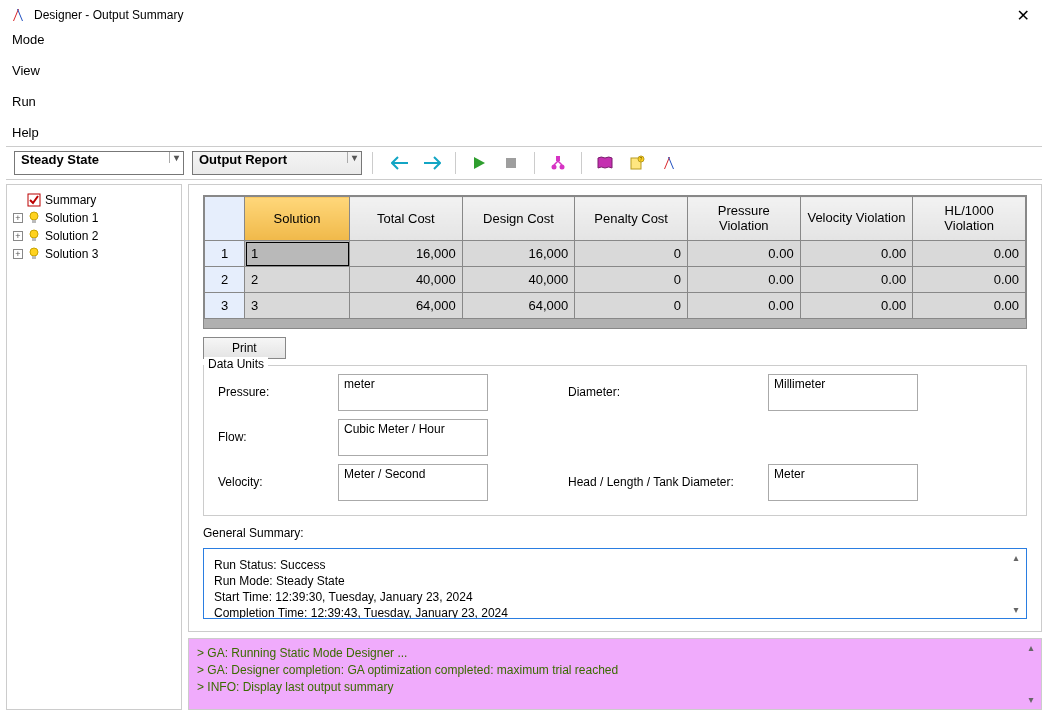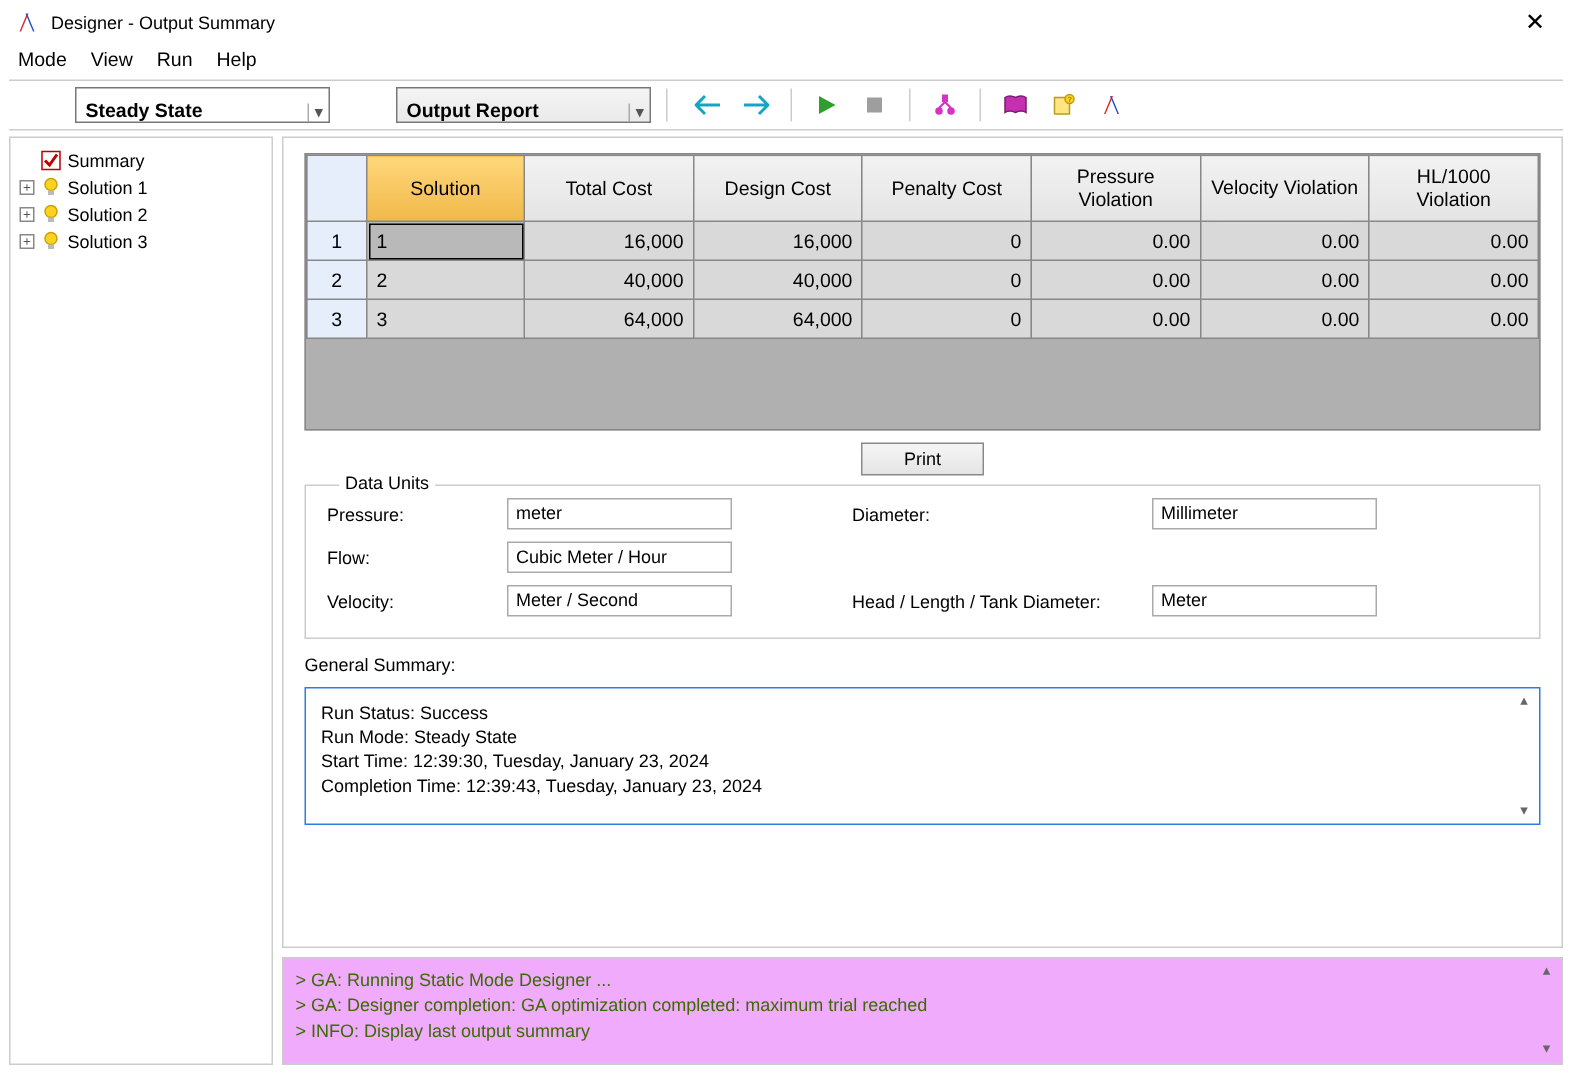--- a/index.html
+++ b/index.html
@@ -3,25 +3,25 @@
 <meta charset="utf-8">
 <style>
 * { box-sizing: border-box; margin: 0; padding: 0; }
 body { font-family: "Segoe UI", Tahoma, sans-serif; font-size: 12px; background: #fff; color: #000; width: 1048px; height: 716px; overflow: hidden; display: flex; flex-direction: column; }
 
 .titlebar { display: flex; align-items: center; padding: 6px 10px; height: 30px; }
 .titlebar .app-icon { width: 16px; height: 16px; margin-right: 8px; }
 .titlebar .title { flex: 1; font-size: 12px; }
 .titlebar .close { font-size: 16px; padding: 0 8px; cursor: default; }
 
-.menubar { display: flex; padding: 2px 12px 6px 12px; gap: 16px; font-size: 13px; }
+.menubar { display: flex; padding: 2px 12px 6px 12px; gap: 16px; font-size: 13px; flex-direction: column; }
 .menubar span { cursor: default; }
 
 .toolbar-row { display: flex; align-items: center; padding: 4px 8px; gap: 8px; border: 1px solid #ccc; border-left:none; border-right:none; margin: 0 6px 4px 6px; }
-.combo { display: flex; align-items: flex-end; justify-content: space-between; border: 1px solid #777; background: #fff; height: 24px; padding: 0 4px 0 6px; font-size: 13px; font-weight: bold; margin-left: 36px; }
+.combo { display: flex; align-items: flex-start; justify-content: space-between; border: 1px solid #777; background: #fff; height: 24px; padding: 0 4px 0 6px; font-size: 13px; font-weight: bold; }
 .combo .arrow { border-left: 1px solid #aaa; padding-left: 4px; font-size: 10px; color:#555; }
 .combo1 { width: 170px; }
 .combo2 { width: 170px; background: linear-gradient(#f4f4f4,#eaeaea); }
 
 .tb-icons { display: flex; align-items: center; gap: 10px; margin-left: 6px; }
 .tb-sep { width: 1px; height: 22px; background: #ccc; margin: 0 2px; }
 .tb-btn { width: 22px; height: 22px; display:flex; align-items:center; justify-content:center; }
 
 .main { display: flex; flex: 1; padding: 0 6px 6px 6px; gap: 6px; min-height: 0; }
 .left-panel { width: 176px; border: 1px solid #ccc; padding: 6px 2px; background:#fff; }
@@ -39,27 +39,27 @@
 table.grid th, table.grid td { border:1px solid #888; height:26px; padding:2px 6px; font-size:13px; background:#d9d9d9; text-align:right; font-weight:normal; }
 table.grid th { background:linear-gradient(#f2f2f2,#e4e4e4); text-align:center; }
 table.grid th.rownum-h { width:40px; background:#e6eefc;}
 table.grid td.rownum { background:#e6eefc; text-align:center; width:40px;}
 table.grid th.sol-h { background:linear-gradient(#ffd77a,#f0b94a); }
 table.grid td.sol { text-align:left; }
 table.grid tr.sel td.sol { background:#b9b9b9; outline:1px solid #000; outline-offset:-2px;}
 table.grid th.two-line { line-height:1.15; padding-top:3px; padding-bottom:3px; }
 table.grid thead th { height:44px; }
 
-.print-row { display:flex; justify-content:center; margin-top:8px;}
+.print-row { display:flex; justify-content:flex-start; margin-top:8px;}
 .print-btn { border:1px solid #888; background:linear-gradient(#f6f6f6,#e4e4e4); padding:3px 28px; font-size:12px; }
 
 .fieldset { border:1px solid #ccc; padding:8px 14px 14px 14px; margin-top:6px; position:relative;}
-.fieldset .legend { position:absolute; top:-9px; left:22px; background:#fff; padding:0 4px; font-size:12px;}
+.fieldset .legend { position:absolute; top:-9px; left:0; background:#fff; padding:0 4px; font-size:12px;}
 .units-grid { display:grid; grid-template-columns: 120px 170px 60px 200px 160px; row-gap:8px; align-items:center; font-size:12px;}
-.unit-val { border:1px solid #aaa; background:#fff; height:21px; padding:2px 5px; font-size:12px; width:150px;}
+.unit-val { border:1px solid #aaa; background:#fff; height:37px; padding:2px 5px; font-size:12px; width:150px;}
 
 .general-sum { border:1px solid #2a7de1; background:#fff; height:92px; position:relative; padding:8px 10px; margin-top:4px; font-size:12px; line-height:1.35; overflow:hidden;}
 .scroll-stub { position:absolute; right:2px; top:2px; bottom:2px; width:16px; display:flex; flex-direction:column; justify-content:space-between; align-items:center;}
 .scroll-stub .updn { font-size:10px; color:#666;}
 
 .log-box { border:1px solid #ccc; background:#f0abfc; padding:6px 8px; font-size:12px; color:#3a6b00; line-height:1.4; height:72px; position:relative; overflow:hidden;}
 .log-box .scroll-stub{right:2px;}
 </style>
 </head>
 <body>

